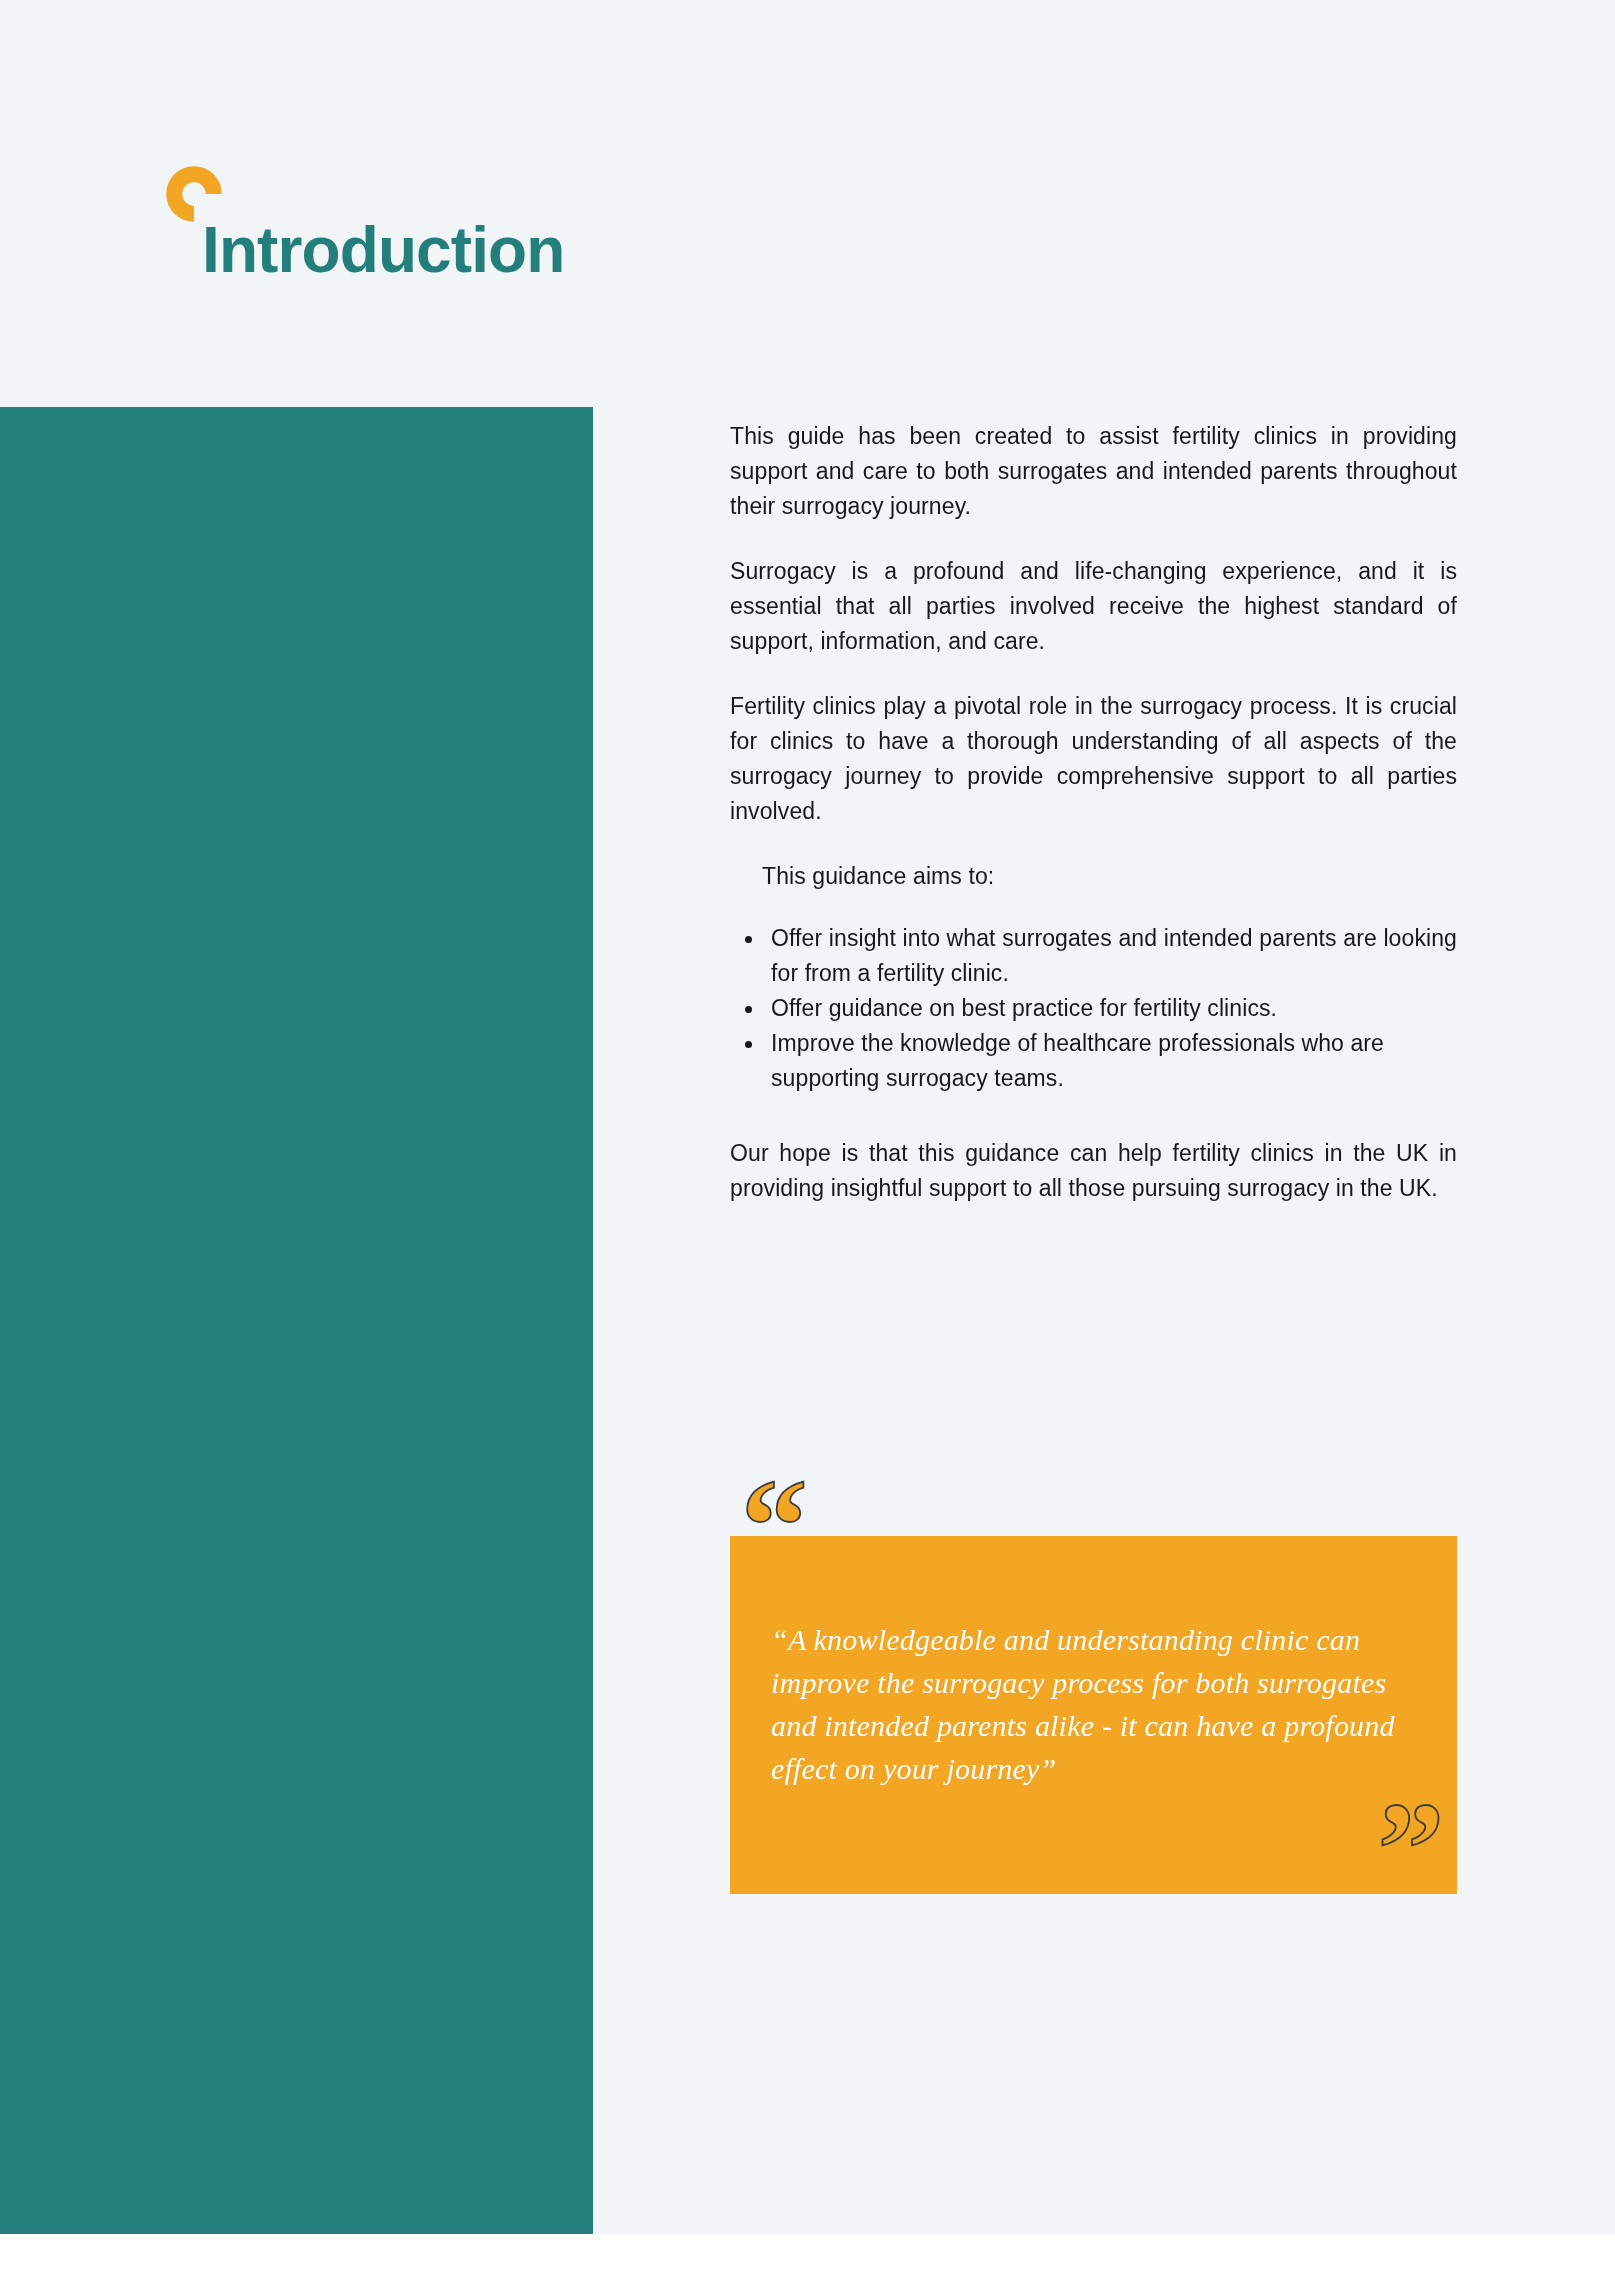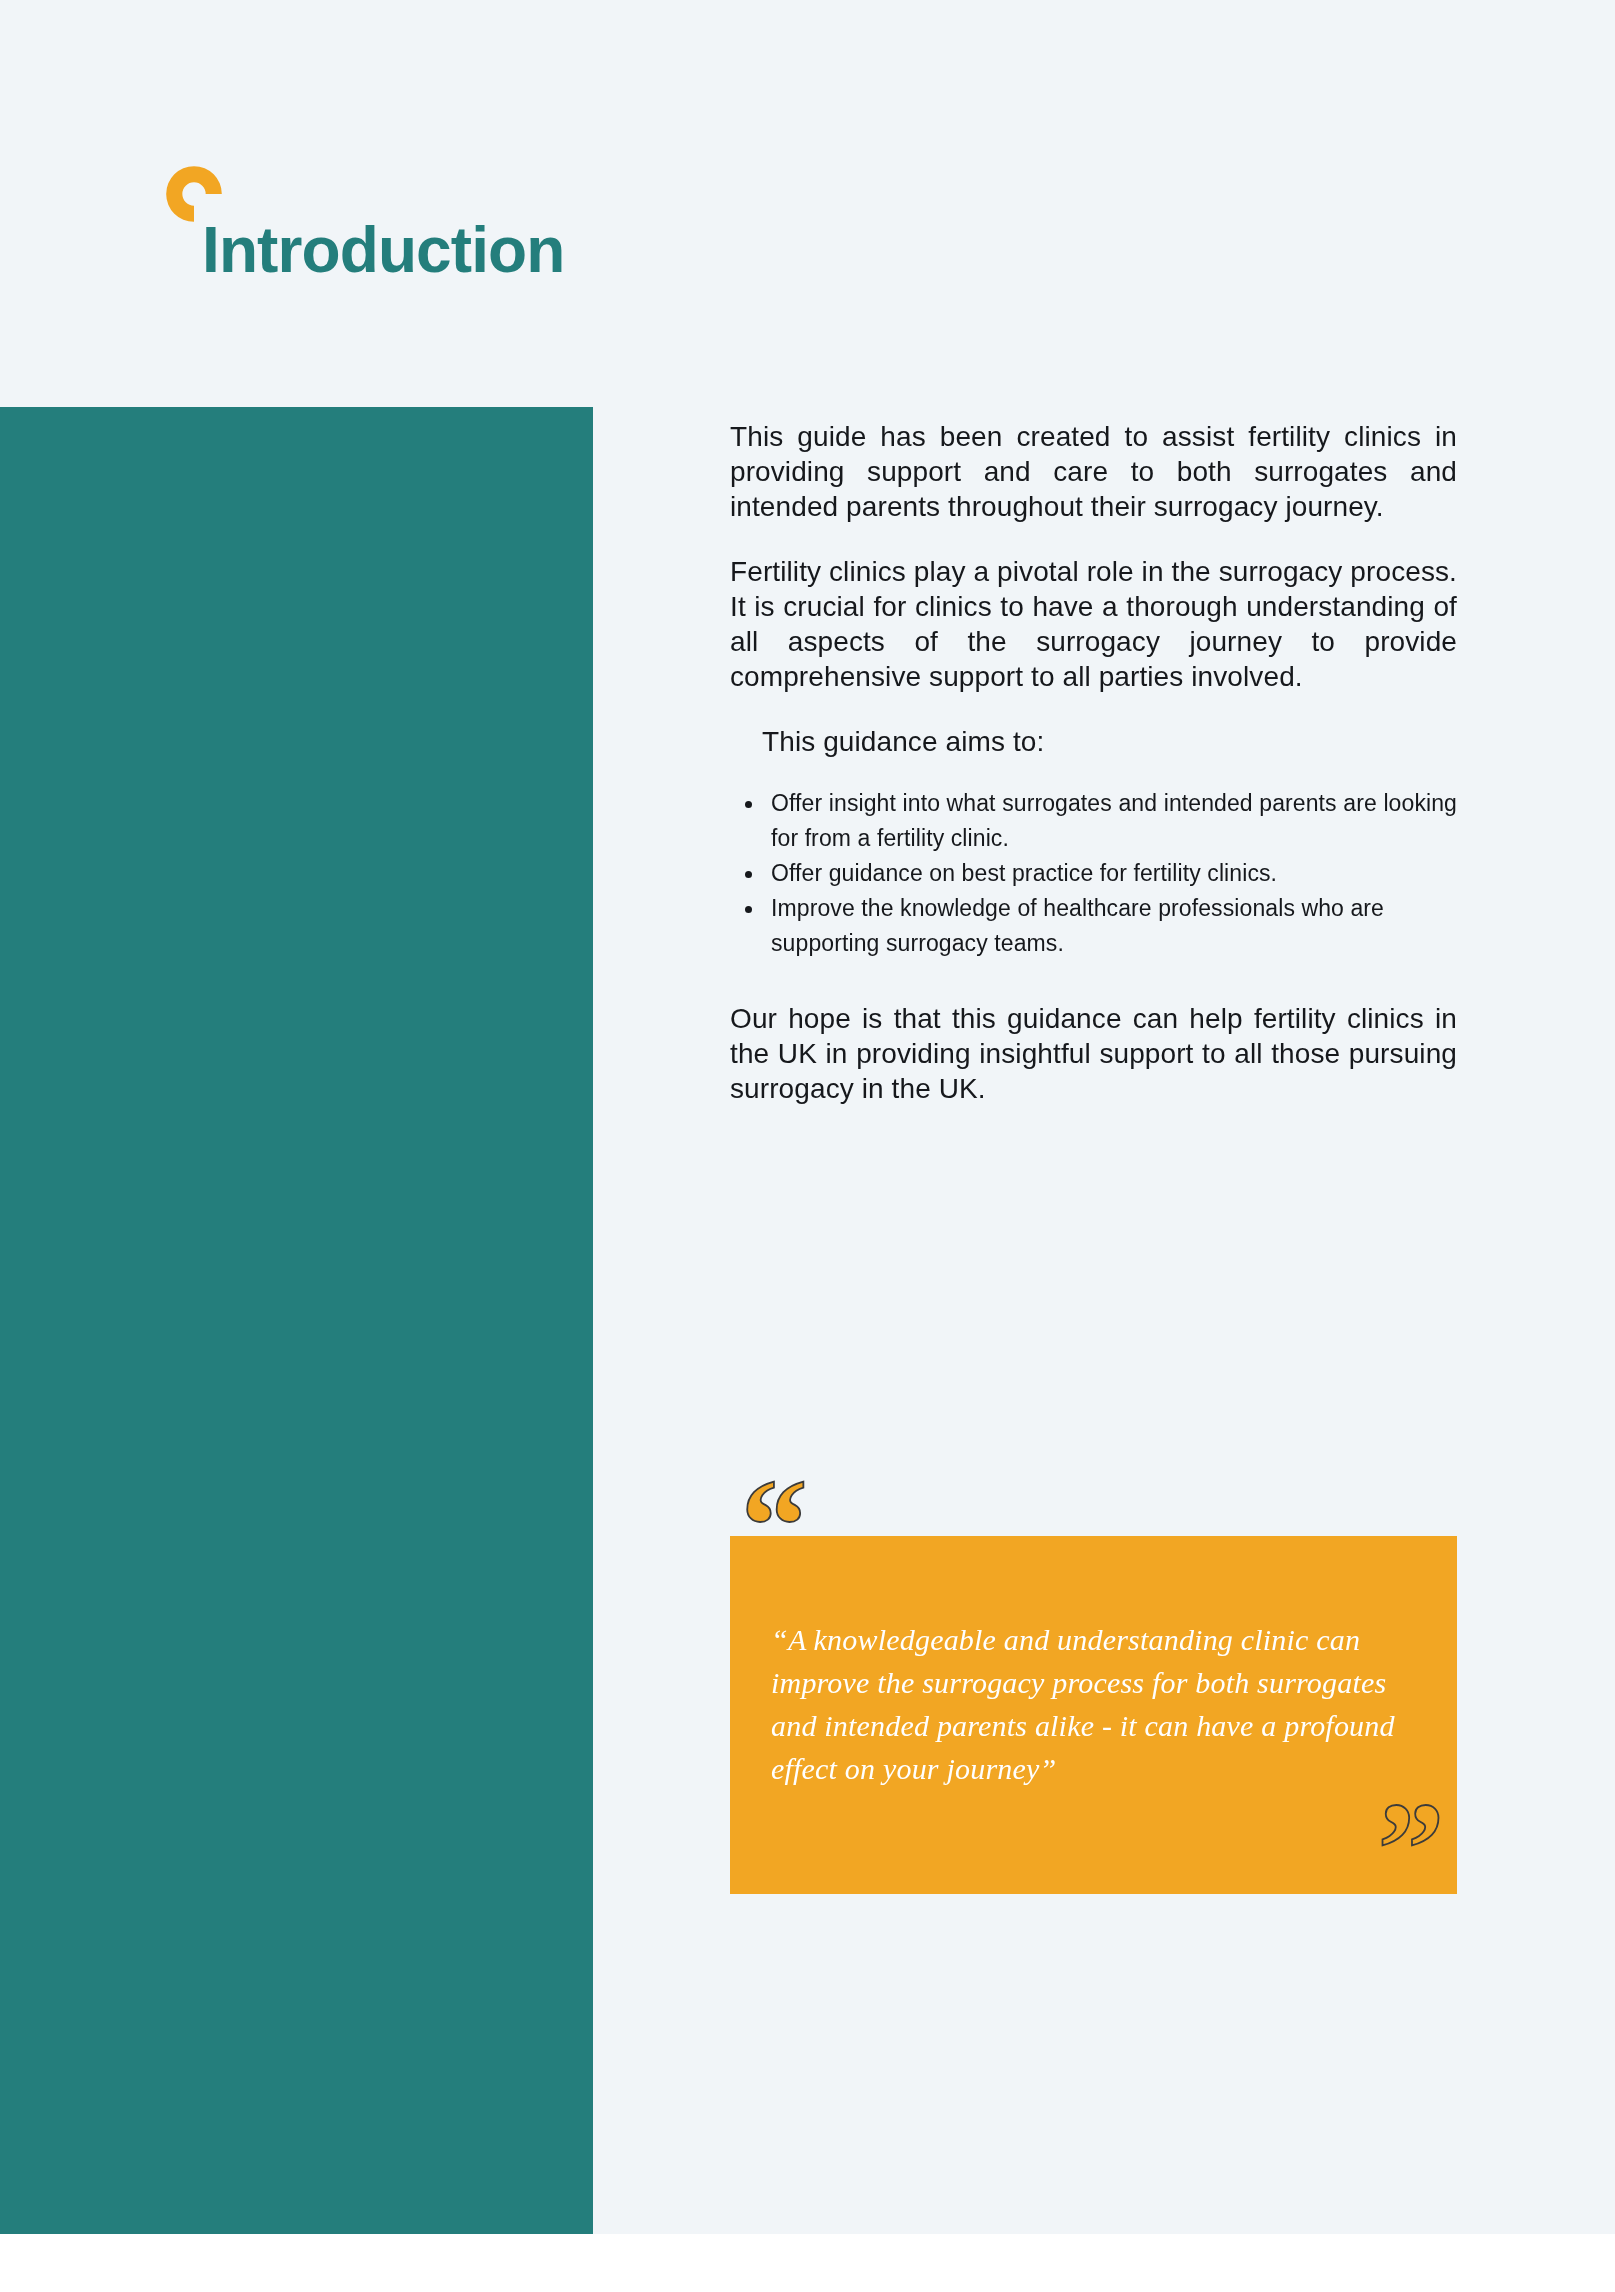--- a/index.html
+++ b/index.html
@@ -57,21 +57,21 @@
   }
 
   
   .content {
     position: absolute;
     left: 730px;
     top: 419px;
     width: 727px;
   }
   .para {
-    font-size: 28px;
+    font-size: 23px;
     line-height: 35px;
     color: #16181c;
     text-align: justify;
     margin: 0 0 30px 0;
     letter-spacing: 0.1px;
   }
   .para.last-before-list {
     margin-bottom: 27px;
     margin-left: 32px;
   }
@@ -166,20 +166,21 @@
     <span class="brand-mark">
       <svg width="70" height="70" viewBox="0 0 78 78" xmlns="http://www.w3.org/2000/svg">
         <path d="M70 39 A31 31 0 1 0 39 70 L39 52 A13 13 0 1 1 52 39 Z" fill="#f2a623"></path>
       </svg>
     </span>
     <div class="page-title">Introduction</div>
   </div>
 
   <div class="content">
     <p class="para">This guide has been created to assist fertility clinics in providing support and care to both surrogates and intended parents throughout their surrogacy journey.</p>
+    <p class="para">Surrogacy is a profound and life-changing experience, and it is essential that all parties involved receive the highest standard of support, information, and care.</p>
     <p class="para">Fertility clinics play a pivotal role in the surrogacy process.  It is crucial for clinics to have a thorough understanding of all aspects of the surrogacy journey to provide comprehensive support to all parties involved.</p>
     <p class="para last-before-list">This guidance aims to:</p>
     <ul class="aims-list">
       <li>Offer insight into what surrogates and intended parents are looking for from a fertility clinic.</li>
       <li>Offer guidance on best practice for fertility clinics.</li>
       <li>Improve the knowledge of healthcare professionals who are supporting surrogacy teams.</li>
     </ul>
     <p class="para tail">Our hope is that this guidance can help fertility clinics in the UK in providing insightful support to all those pursuing surrogacy in the UK.</p>
   </div>
 

